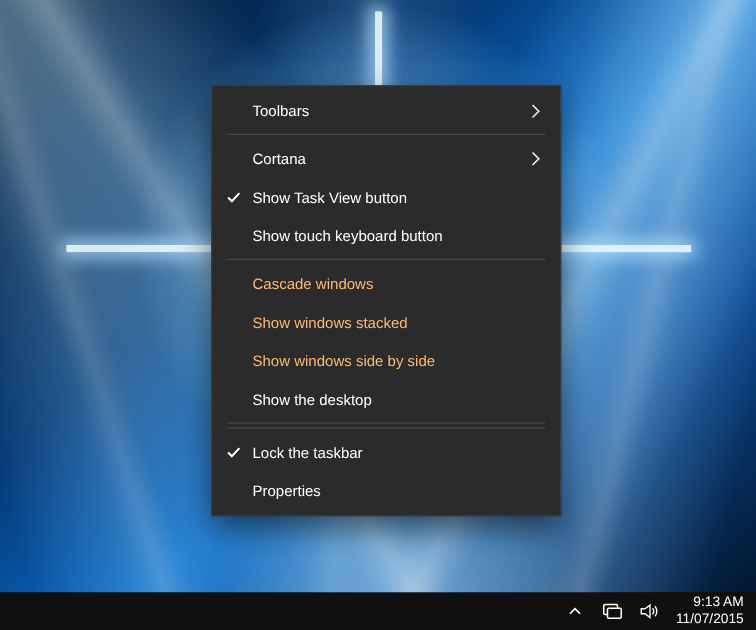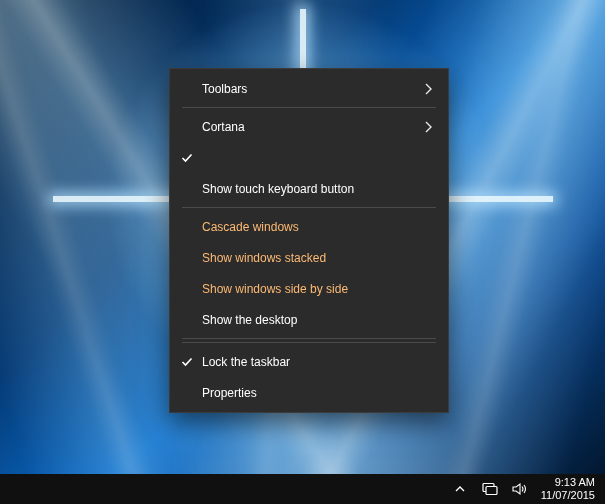--- a/index.html
+++ b/index.html
@@ -172,20 +172,21 @@
         </svg>
     </span>
   </div>
 
   <div class="menu-item">
     <span class="gutter">
       <svg class="check-icon" width="12" height="12" viewBox="0 0 12 12">
           <path d="M1.5 6 L4.5 9 L10.5 2.5" fill="none" stroke="#fff" stroke-width="1.6"></path>
         </svg>
     </span>
+    <span class="label">Show Task View button</span>
   </div>
 
   <div class="menu-item">
     <span class="gutter"></span>
     <span class="label">Show touch keyboard button</span>
   </div>
 
   <div class="sep"></div>
 
   <div class="menu-item disabled">

